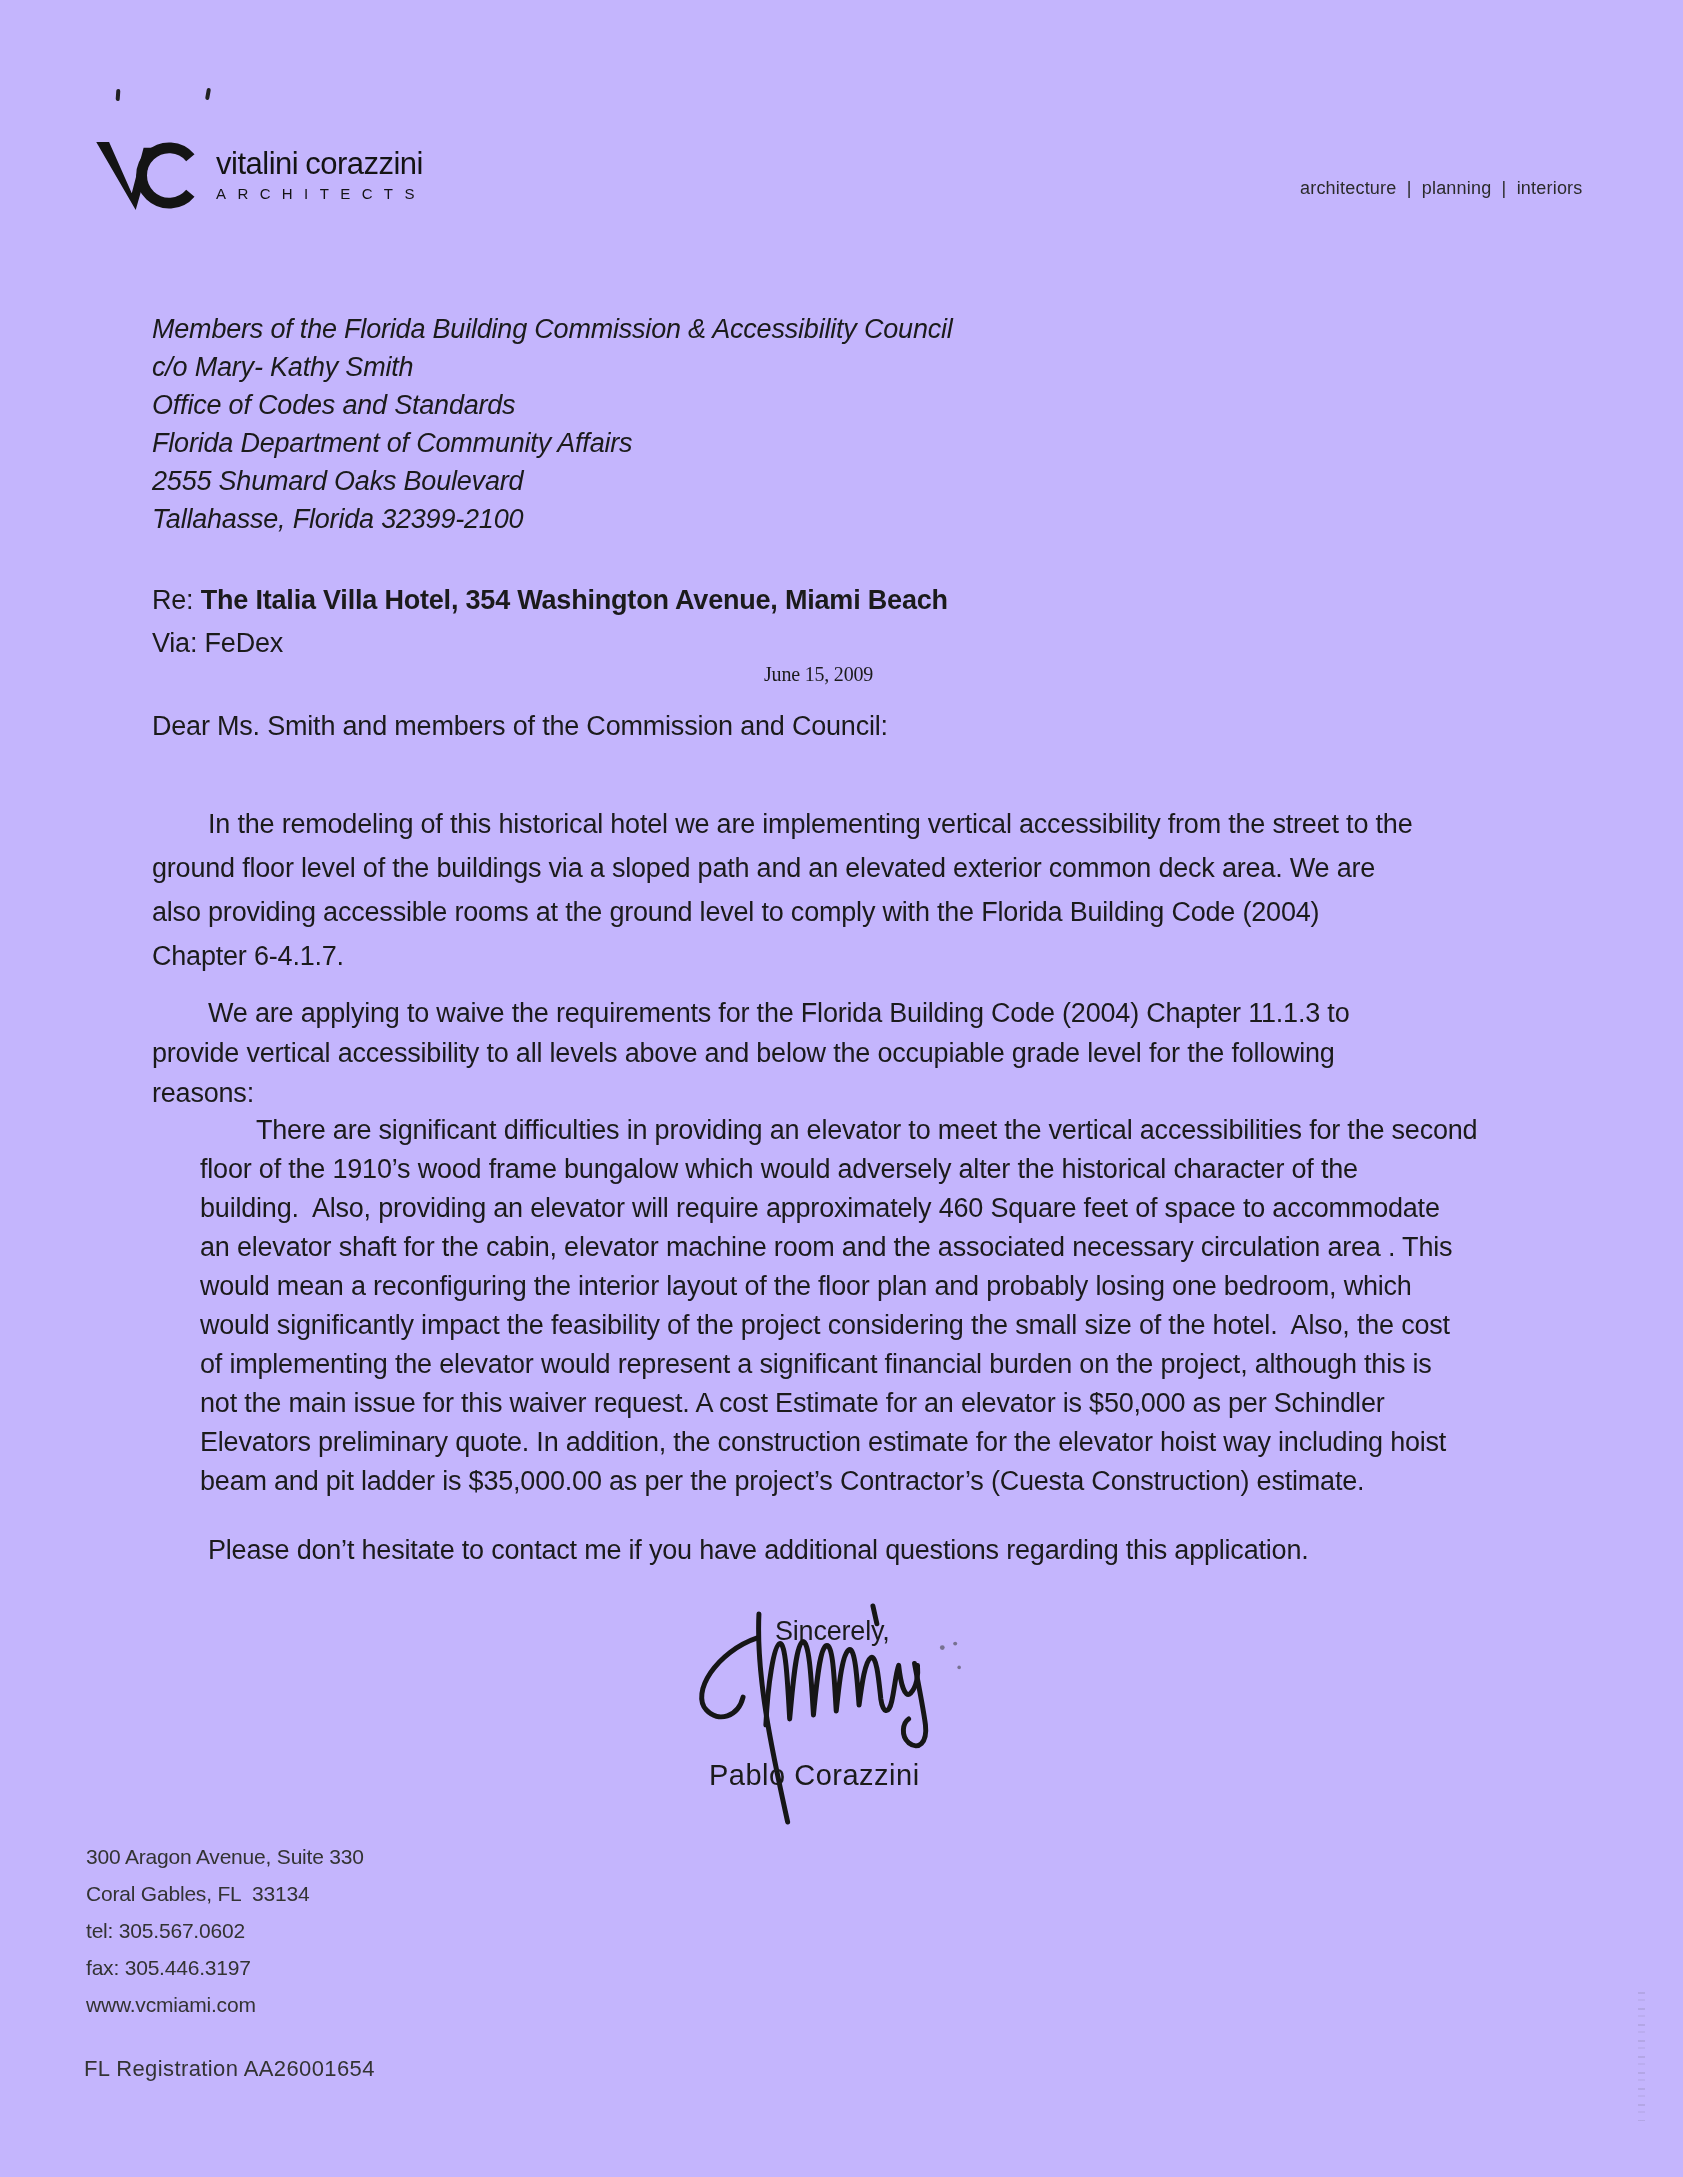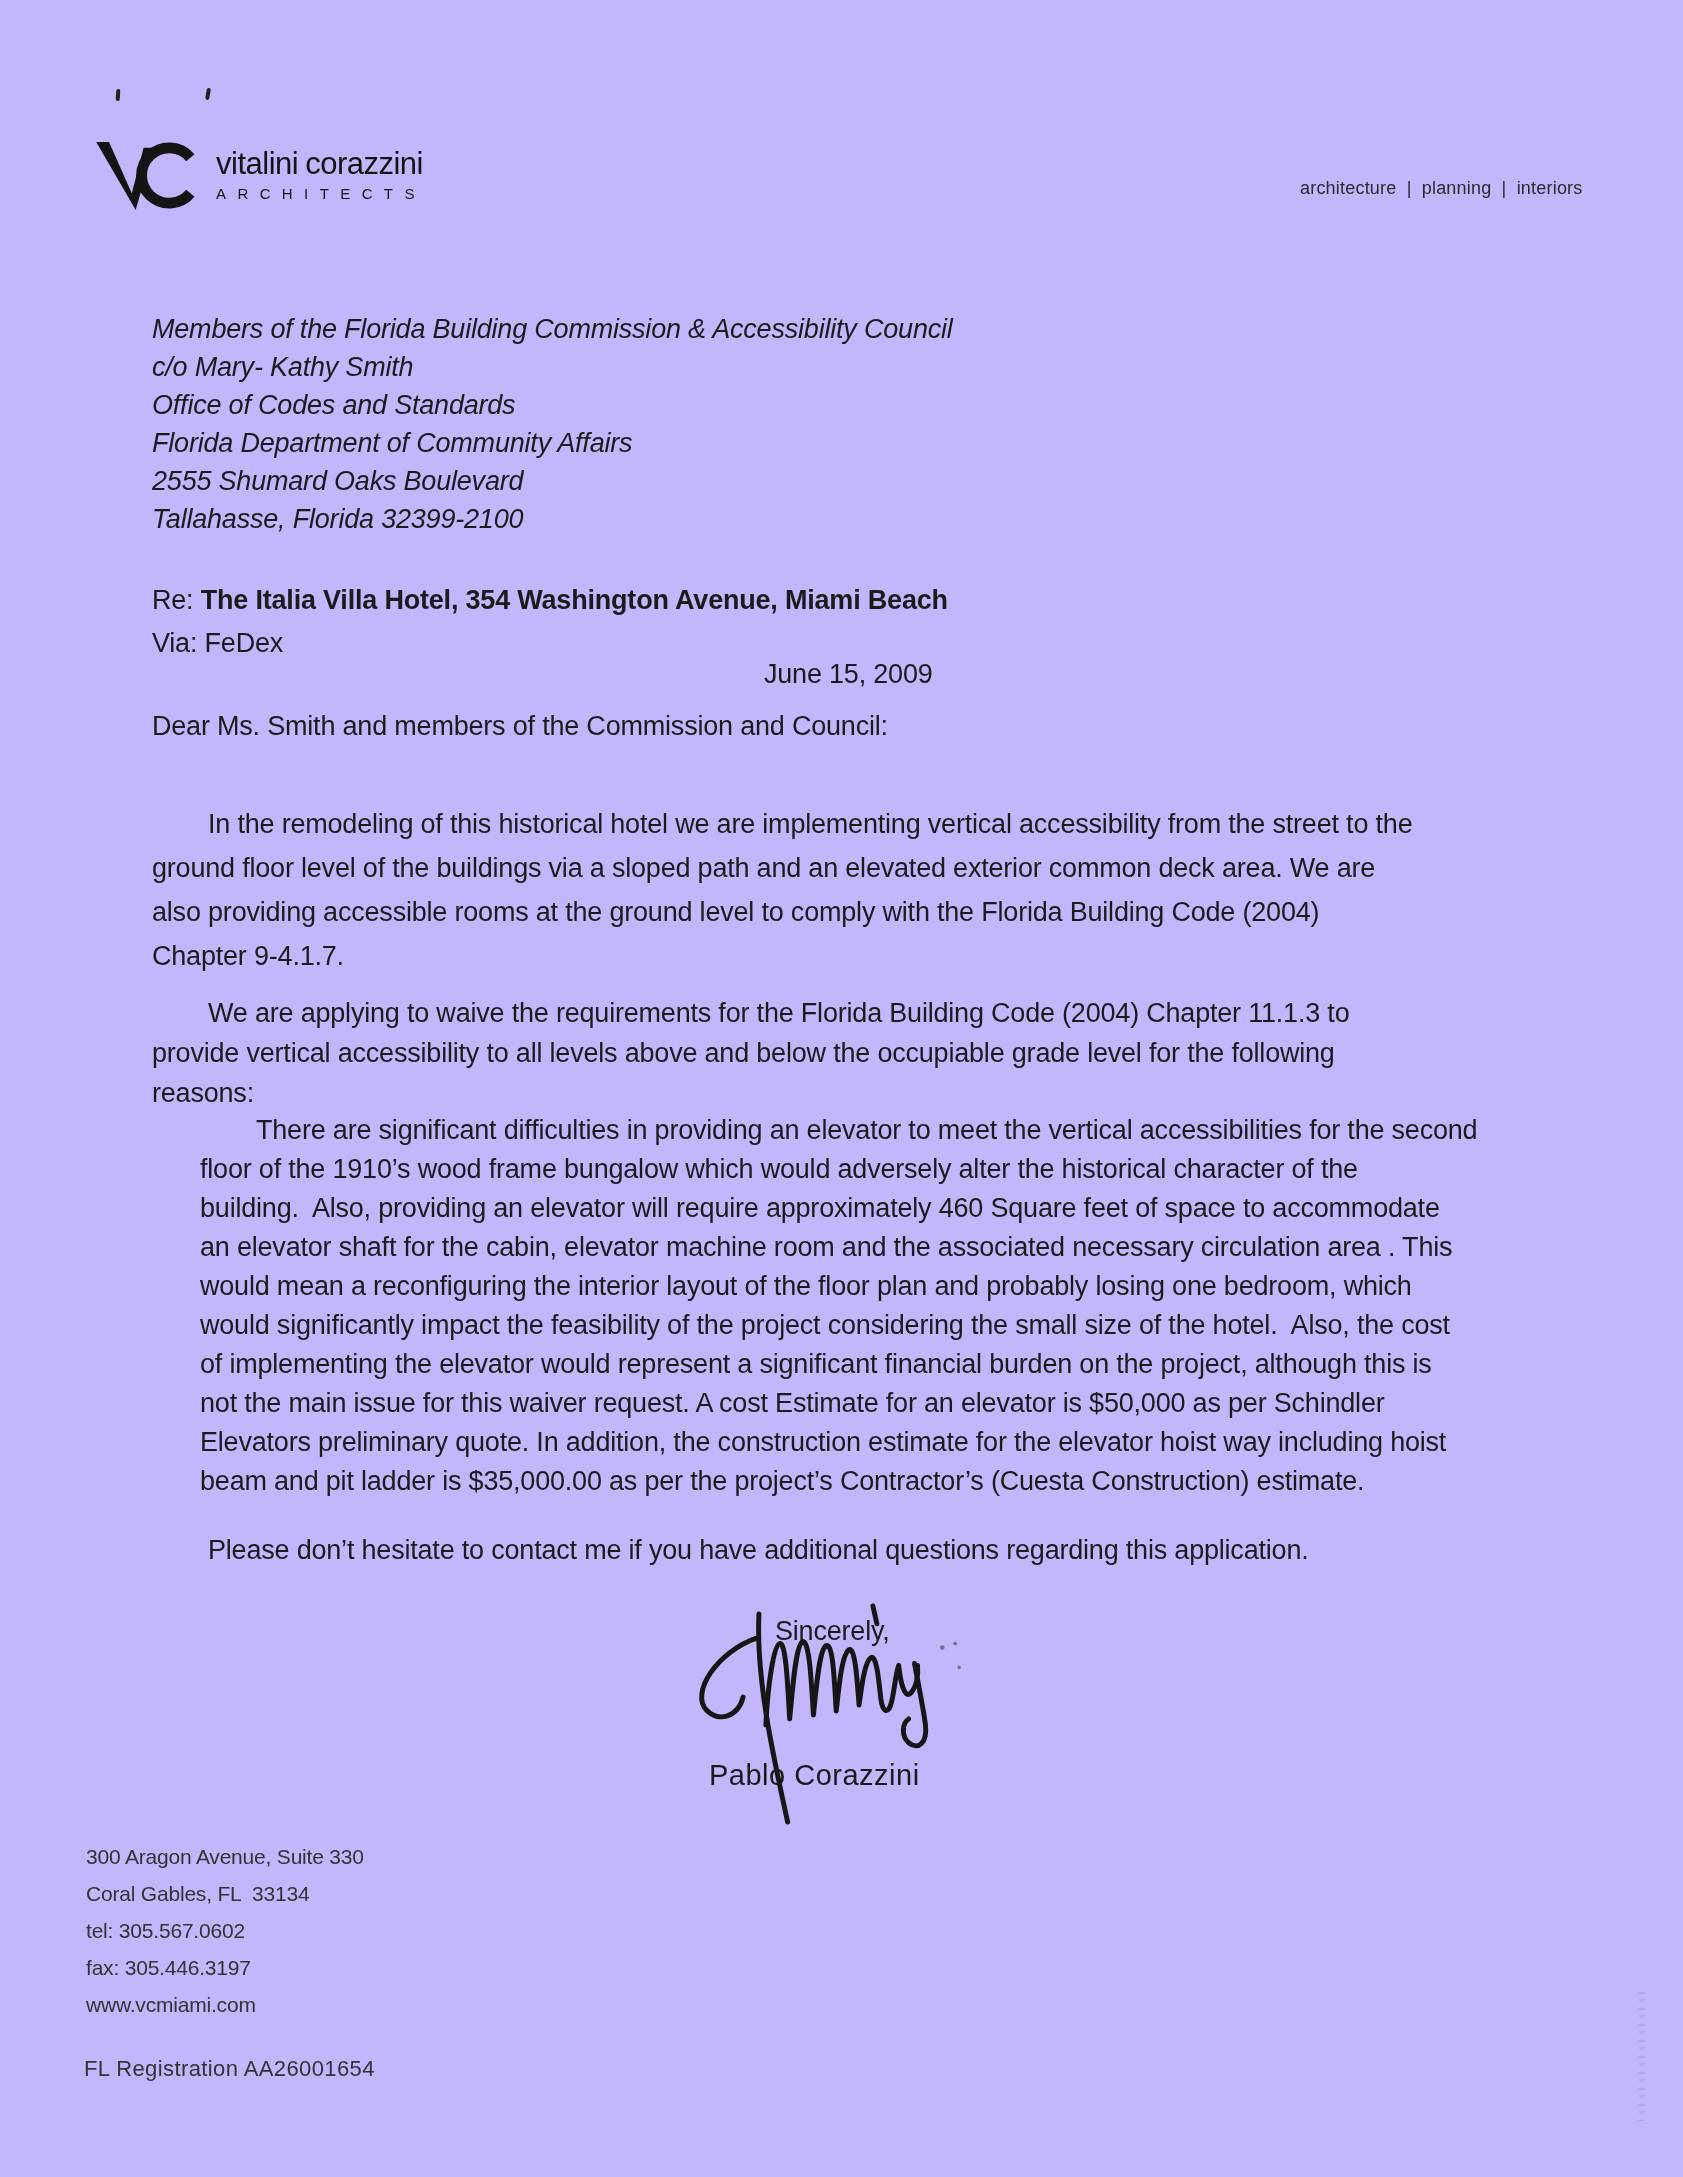--- a/index.html
+++ b/index.html
@@ -19,21 +19,21 @@
   
   .brand-line1{font-size:31px;letter-spacing:-0.5px;color:#141414;}
   .brand-line1 .gap{display:inline-block;width:7px;}
   .brand-line2{font-size:15px;letter-spacing:11.4px;color:#141414;margin-top:3px;}
   .tagline{font-size:18px;color:#2b2b2b;letter-spacing:0.2px;word-spacing:5px;}
 
   
   .recipient{font-size:27px;line-height:38px;}
   .subject{font-size:27px;line-height:43px;}
   .subject b{font-weight:700;letter-spacing:-0.2px;}
-  .dateline{font-size:27px;line-height:43px;}
+  .dateline{font-size:20px;line-height:43px;font-family:Liberation Serif, serif;}
   .salutation{font-size:27px;line-height:43px;}
   .para{font-size:27px;}
   .p1{line-height:44px;}
   .p2{line-height:40px;}
   .p3{line-height:39px;margin-left:48px;}
   .p4{line-height:44px;}
   .valediction{font-size:27px;line-height:43px;}
   .signer-name{font-size:29px;line-height:40px;letter-spacing:0.5px;}
 
   .footer{font-size:21px;line-height:37px;color:#333;letter-spacing:0.4px;}
@@ -88,21 +88,21 @@
   </div>
 
   <div class="abs dateline line" style="left:764px;top:653px;">June 15, 2009</div>
 
   <div class="abs salutation line" style="left:152px;top:705px;">Dear Ms. Smith and members of the Commission and Council:</div>
 
   <div class="abs para p1" style="left:152px;top:802px;">
     <div class="line ind">In the remodeling of this historical hotel we are implementing vertical accessibility from the street to the</div>
     <div class="line">ground floor level of the buildings via a sloped path and an elevated exterior common deck area. We are</div>
     <div class="line">also providing accessible rooms at the ground level to comply with the Florida Building Code (2004)</div>
-    <div class="line">Chapter 9-4.1.7.</div>
+    <div class="line">Chapter 6-4.1.7.</div>
   </div>
 
   <div class="abs para p2" style="left:152px;top:993px;">
     <div class="line ind">We are applying to waive the requirements for the Florida Building Code (2004) Chapter 11.1.3 to</div>
     <div class="line">provide vertical accessibility to all levels above and below the occupiable grade level for the following</div>
     <div class="line">reasons:</div>
   </div>
 
   <div class="abs para p3" style="left:152px;top:1111px;">
     <div class="line ind">There are significant difficulties in providing an elevator to meet the vertical accessibilities for the second</div>

